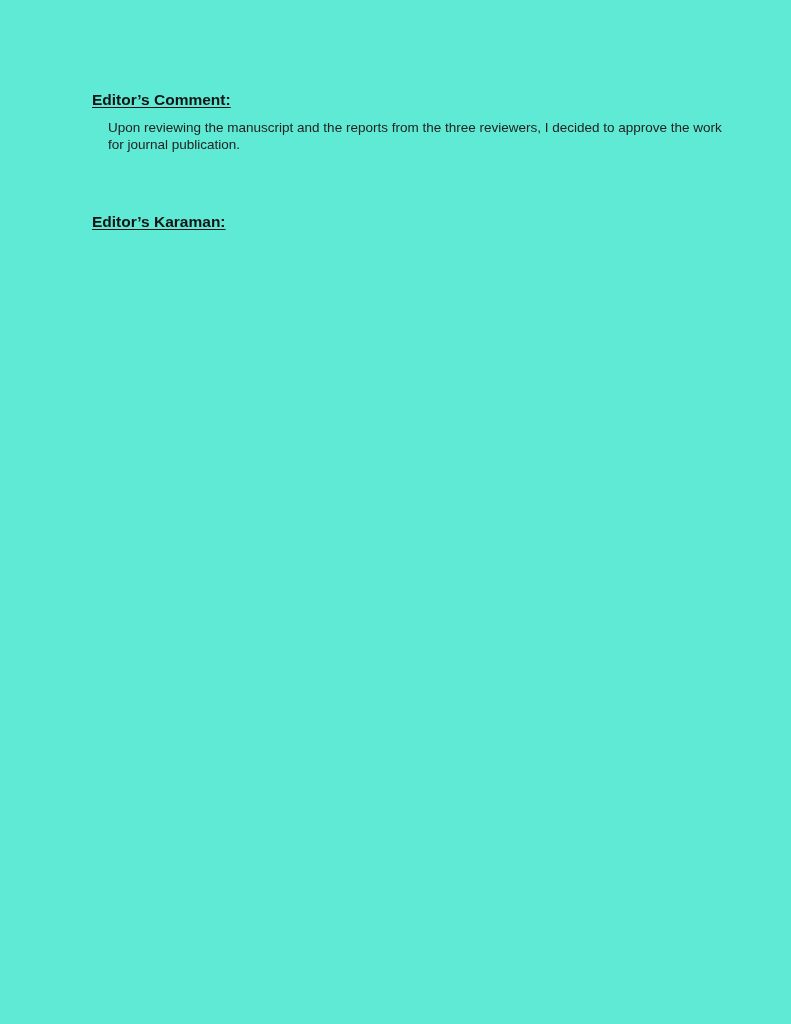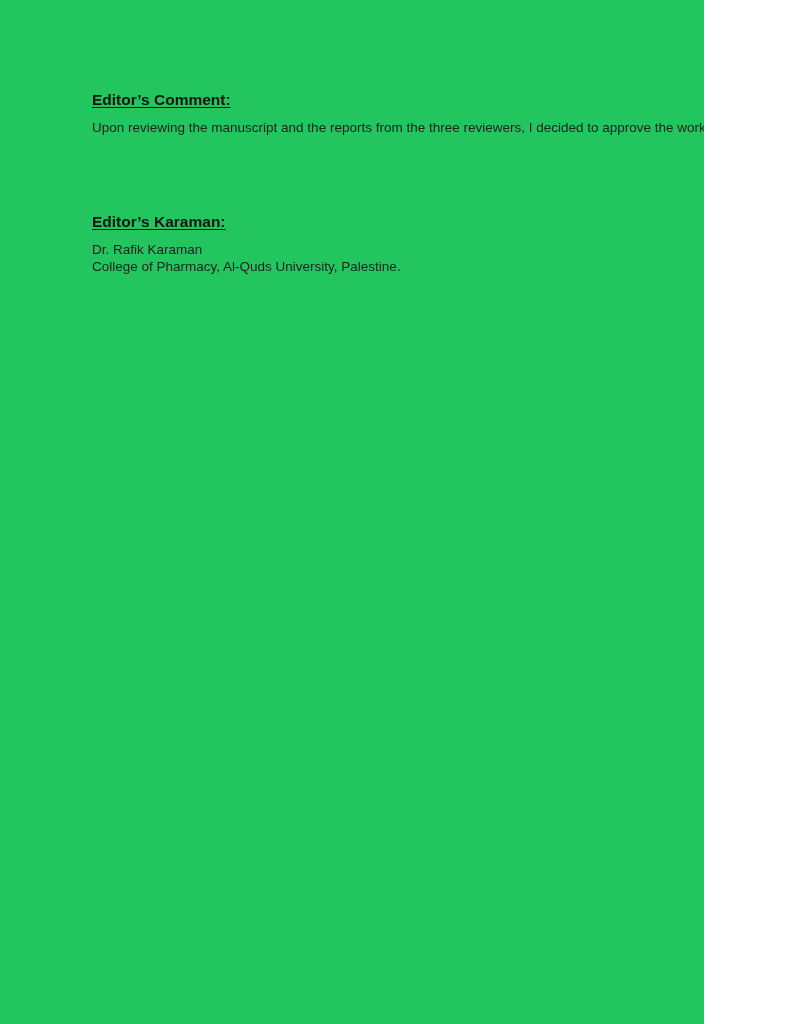--- a/index.html
+++ b/index.html
@@ -2,23 +2,23 @@
 <html><head>
 <meta charset="utf-8">
 <style>
   html, body {
     margin: 0;
     padding: 0;
     background: #ffffff;
   }
   .page {
     position: relative;
-    width: 704px;
+    width: 791px;
     height: 1024px;
-    background: #22c55e;
+    background: #5eead4;
     font-family: "Liberation Sans", "DejaVu Sans", sans-serif;
     color: #1c1c1c;
     overflow: hidden;
   }
   .doc-section {
     position: absolute;
     left: 92px;
     right: 60px;
   }
   .section-comment { top: 91px; }
@@ -26,43 +26,40 @@
   .doc-heading {
     font-size: 15.5px;
     font-weight: bold;
     color: #141414;
     text-decoration: underline;
     text-underline-offset: 2px;
     line-height: 18px;
     margin: 0;
   }
   .doc-body {
-    margin: 10px 0 0 0;
+    margin: 10px 0 0 16px;
   }
   .doc-line {
     display: block;
     font-size: 13.5px;
     line-height: 17px;
     color: #222222;
     white-space: nowrap;
   }
 </style>
 </head>
 <body>
 
 <div class="page">
 
   <section class="doc-section section-comment">
     <h2 class="doc-heading">Editor’s Comment:</h2>
     <div class="doc-body">
       <span class="doc-line">Upon reviewing the manuscript and the reports from the three reviewers, I decided to approve the work</span>
+      <span class="doc-line">for journal publication.</span>
     </div>
   </section>
 
   <section class="doc-section section-details">
     <h2 class="doc-heading">Editor’s Karaman:</h2>
-    <div class="doc-body">
-      <span class="doc-line">Dr. Rafik Karaman</span>
-      <span class="doc-line">College of Pharmacy, Al-Quds University, Palestine.</span>
-    </div>
   </section>
 
 </div>
 
 </body></html>

